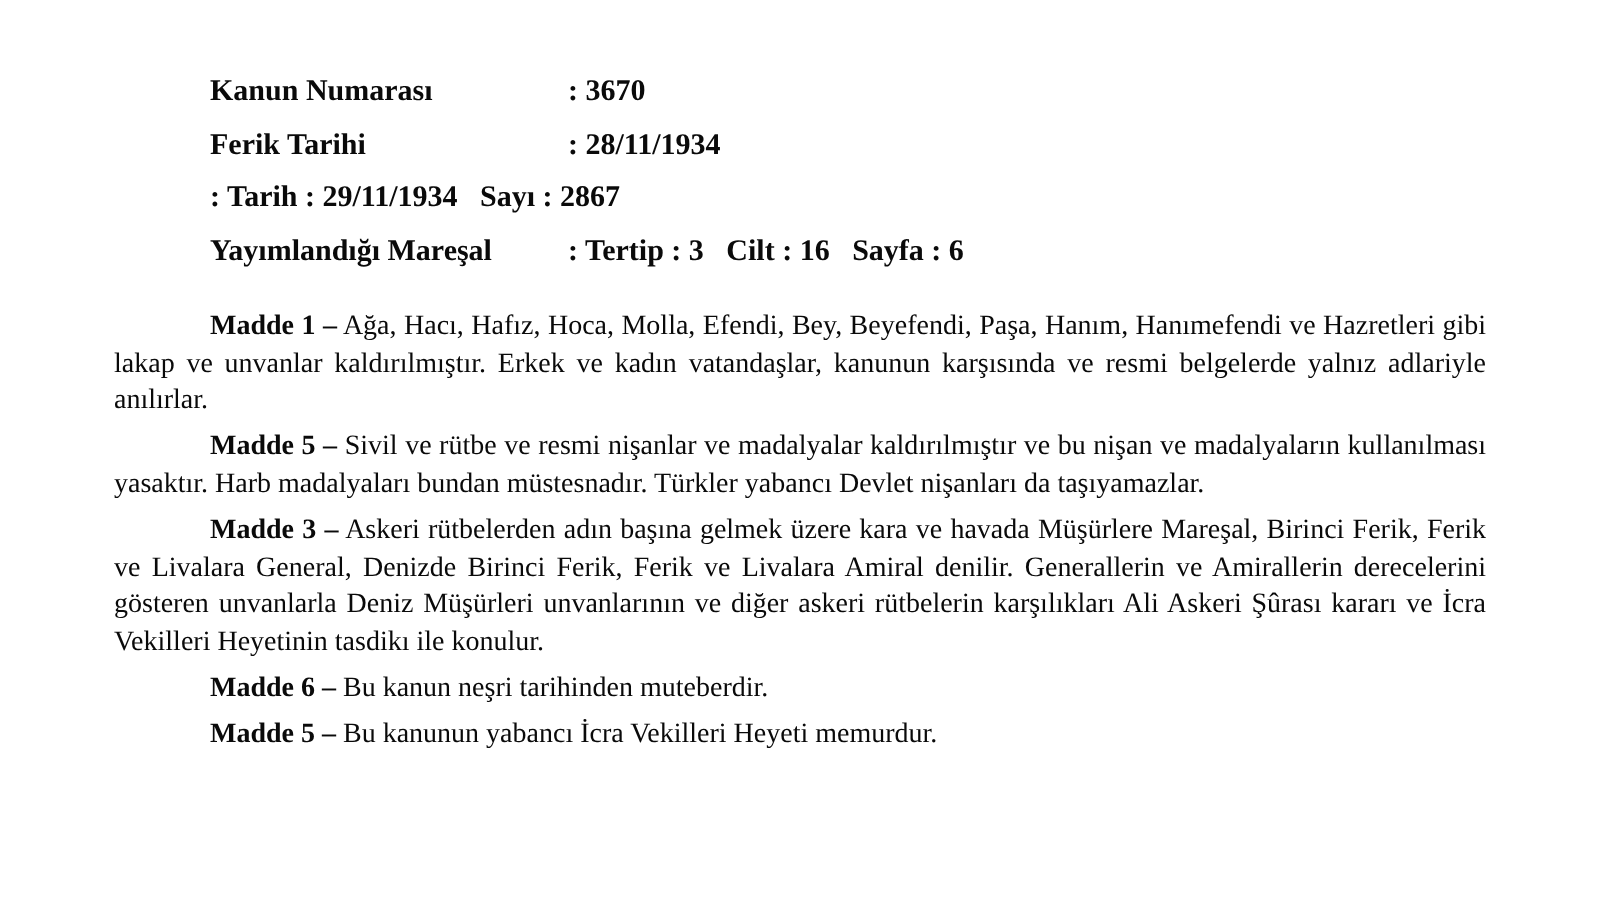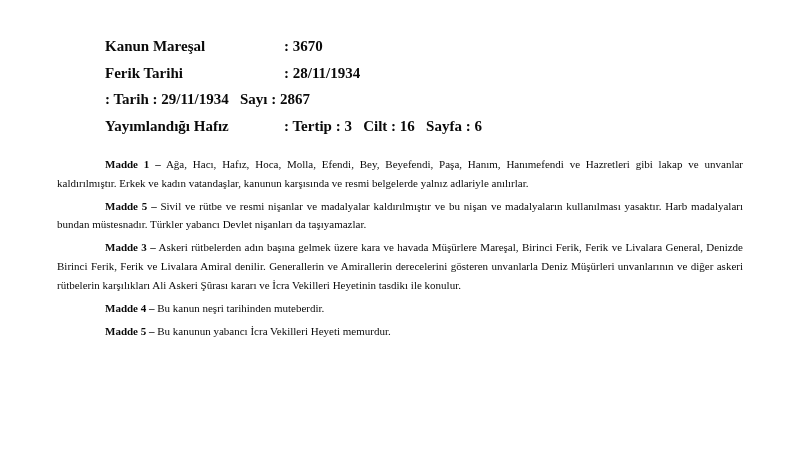--- a/index.html
+++ b/index.html
@@ -44,57 +44,57 @@
     width: 179px;
     flex: 0 0 179px;
     white-space: pre;
   }
   .meta-value {
     white-space: pre;
   }
 
   .articles {
     padding: 0 57px;
-    font-size: 11px;
+    font-size: 14px;
     line-height: 18.6px;
     text-align: justify;
   }
   .article {
     margin: 0 0 4.5px 0;
     text-indent: 48px;
   }
   .article-heading {
     font-weight: bold;
   }
 </style>
 </head>
 <body>
 
 <div class="page">
 
 
   <div class="meta">
     <div class="meta-row">
-      <span class="meta-label">Kanun Mareşal</span>
+      <span class="meta-label">Kanun Numarası</span>
       <span class="meta-value">: 3670</span>
     </div>
     <div class="meta-row">
       <span class="meta-label">Ferik Tarihi</span>
       <span class="meta-value">: 28/11/1934</span>
     </div>
     <div class="meta-row">
       <span class="meta-value">: Tarih : 29/11/1934   Sayı : 2867</span>
     </div>
     <div class="meta-row">
-      <span class="meta-label">Yayımlandığı Hafız</span>
+      <span class="meta-label">Yayımlandığı Mareşal</span>
       <span class="meta-value">: Tertip : 3   Cilt : 16   Sayfa : 6</span>
     </div>
   </div>
 
   <div class="articles">
     <p class="article"><span class="article-heading">Madde 1 –</span> <span class="article-body">Ağa, Hacı, Hafız, Hoca, Molla, Efendi, Bey, Beyefendi, Paşa, Hanım, Hanımefendi ve Hazretleri gibi lakap ve unvanlar kaldırılmıştır. Erkek ve kadın vatandaşlar, kanunun karşısında ve resmi belgelerde yalnız adlariyle anılırlar.</span></p>
     <p class="article"><span class="article-heading">Madde 5 –</span> <span class="article-body">Sivil ve rütbe ve resmi nişanlar ve madalyalar kaldırılmıştır ve bu nişan ve madalyaların kullanılması yasaktır. Harb madalyaları bundan müstesnadır. Türkler yabancı Devlet nişanları da taşıyamazlar.</span></p>
     <p class="article"><span class="article-heading">Madde 3 –</span> <span class="article-body">Askeri rütbelerden adın başına gelmek üzere kara ve havada Müşürlere Mareşal, Birinci Ferik, Ferik ve Livalara General, Denizde Birinci Ferik, Ferik ve Livalara Amiral denilir. Generallerin ve Amirallerin derecelerini gösteren unvanlarla Deniz Müşürleri unvanlarının ve diğer askeri rütbelerin karşılıkları Ali Askeri Şûrası kararı ve İcra Vekilleri Heyetinin tasdikı ile konulur.</span></p>
-    <p class="article"><span class="article-heading">Madde 4 –</span> <span class="article-body">Bu kanun neşri tarihinden muteberdir.</span></p>
+    <p class="article"><span class="article-heading">Madde 6 –</span> <span class="article-body">Bu kanun neşri tarihinden muteberdir.</span></p>
     <p class="article"><span class="article-heading">Madde 5 –</span> <span class="article-body">Bu kanunun yabancı İcra Vekilleri Heyeti memurdur.</span></p>
   </div>
 
 </div>
 
 </body></html>

